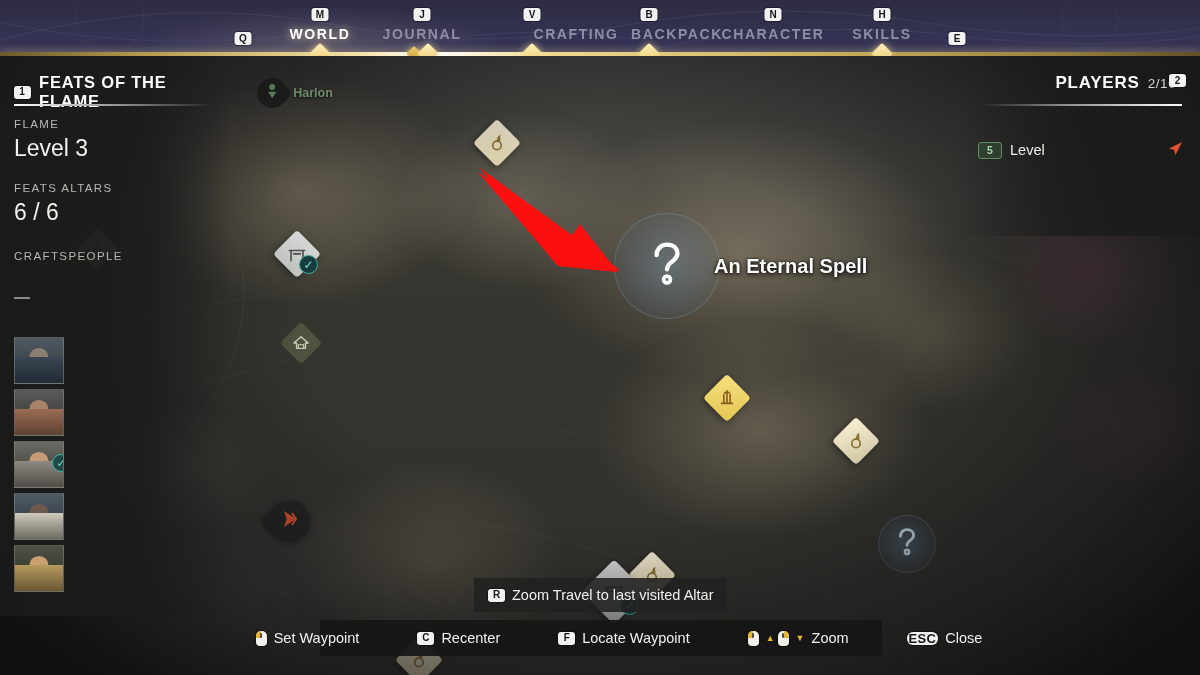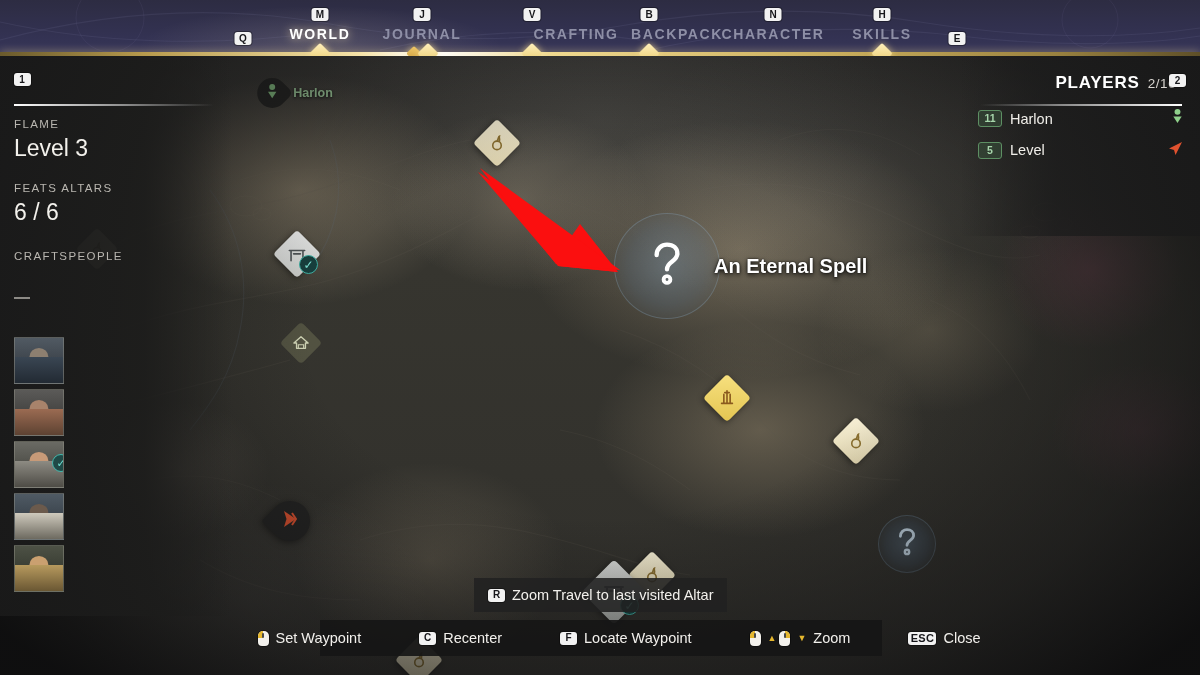--- a/index.html
+++ b/index.html
@@ -128,21 +128,21 @@
   .nametag-txt{margin-left:6px;font-size:12.5px;font-weight:bold;color:#a8d8a4;
     text-shadow:0 1px 3px rgba(0,0,0,.9);}
 
   
   .tooltip{position:absolute;left:474px;top:578px;height:34px;
     background:rgba(33,33,33,.88);display:flex;align-items:center;gap:7px;padding:0 14px;}
   .tooltip .txt{font-size:14.5px;color:#f2f0ec;}
   .hotbar{position:absolute;left:320px;top:620px;width:562px;height:36px;
     background:rgba(22,22,22,.92);display:flex;align-items:center;justify-content:center;gap:22px;}
   .hot-item{display:flex;align-items:center;gap:7px;font-size:14.5px;color:#f2f0ec;white-space:nowrap;padding-left:36px;}
-  .keycap.esc{font-size:11px;letter-spacing:.3px;min-width:24px;}
+  .keycap.esc{font-size:13px;letter-spacing:.3px;min-width:24px;border-radius:6px;}
   .mouse{width:11px;height:15px;border-radius:5px 5px 4px 4px;background:#f3f1ec;
     position:relative;box-shadow:0 0 0 1px rgba(0,0,0,.4);}
   .mouse .lmb{position:absolute;left:0;top:0;width:5px;height:7px;border-radius:5px 0 0 0;background:#e5b72e;}
   .mouse .rmb{position:absolute;right:0;top:0;width:5px;height:7px;border-radius:0 5px 0 0;background:#e5b72e;}
   .mouse.scroll .lmb,.mouse.scroll .rmb{background:#e5b72e;}
   .mouse .wheel{position:absolute;left:50%;top:2px;transform:translateX(-50%);width:2px;height:5px;background:#4a4a4a;border-radius:1px;}
   .spark{color:#e5b72e;font-size:9px;}
 </style>
 </head>
 <body>
@@ -387,20 +387,21 @@
     <div class="nav-diamond small" style="left:414px;"></div>
     <div class="nav-diamond" style="left:428px;"></div>
     <div class="nav-diamond" style="left:532px;"></div>
     <div class="nav-diamond" style="left:649px;"></div>
     <div class="nav-diamond" style="left:882px;"></div>
   </div>
 
   <div class="left-panel">
     <div class="lp-title">
       <span class="keycap">1</span>
+      <span>FEATS OF THE FLAME</span>
     </div>
     <div class="lp-rule"></div>
 
     <div class="lp-label" style="top:62px;">FLAME</div>
     <div class="lp-value" style="top:79px;">Level 3</div>
 
     <div class="lp-label" style="top:126px;">FEATS ALTARS</div>
     <div class="lp-value" style="top:143px;">6 / 6</div>
 
     <div class="lp-dash"></div>
@@ -432,30 +433,20 @@
   </div>
 
   <div class="right-panel">
     <div class="rp-title">
       <span class="t">PLAYERS</span>
       <span class="c">2/16</span>
     </div>
     <span class="keycap rp-count">2</span>
     <div class="rp-rule"></div>
 
-    <div class="player-row" style="top:52px;">
-      <span class="pbadge">11</span>
-      <span class="pname">Harlon</span>
-      <span style="margin-left:auto;">
-        <svg width="13" height="17" viewBox="0 0 14 18">
-            <circle cx="7" cy="4" r="3.2" fill="#8fd08b"></circle>
-            <path d="M2.5 9 H11.5 L7 16 Z" fill="#8fd08b"></path>
-          </svg>
-      </span>
-    </div>
 
     <div class="player-row" style="top:83px;">
       <span class="pbadge">5</span>
       <span class="pname">Level</span>
       <span style="margin-left:auto;">
         <svg width="18" height="18" viewBox="0 0 18 18">
             <path d="M16 3 L3 9.5 L8 11 L9.5 16 Z" fill="#e0522f"></path>
           </svg>
       </span>
     </div>

